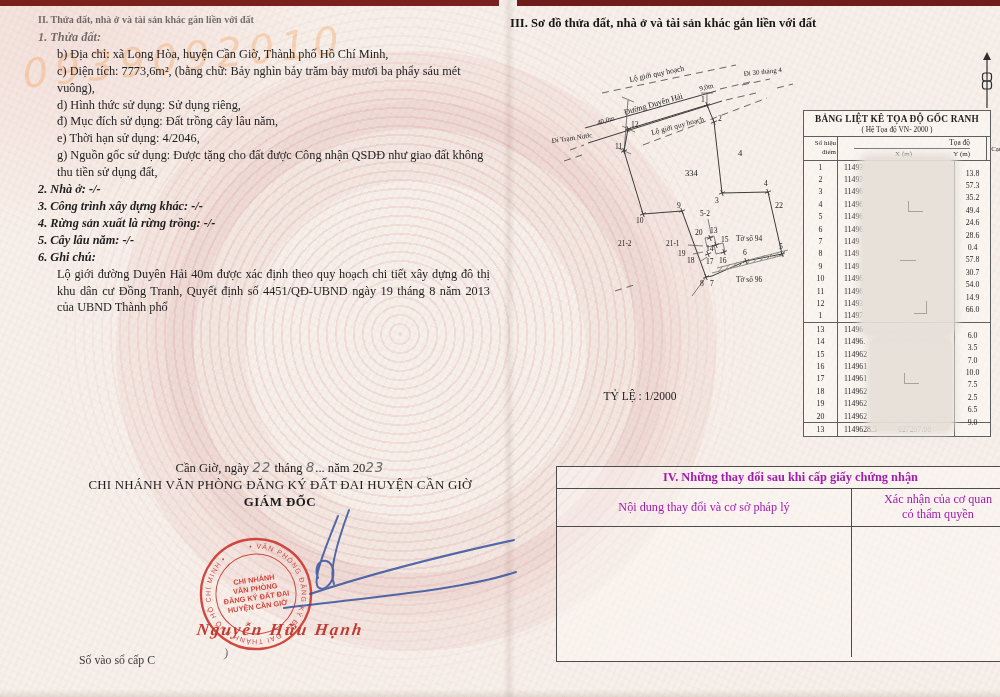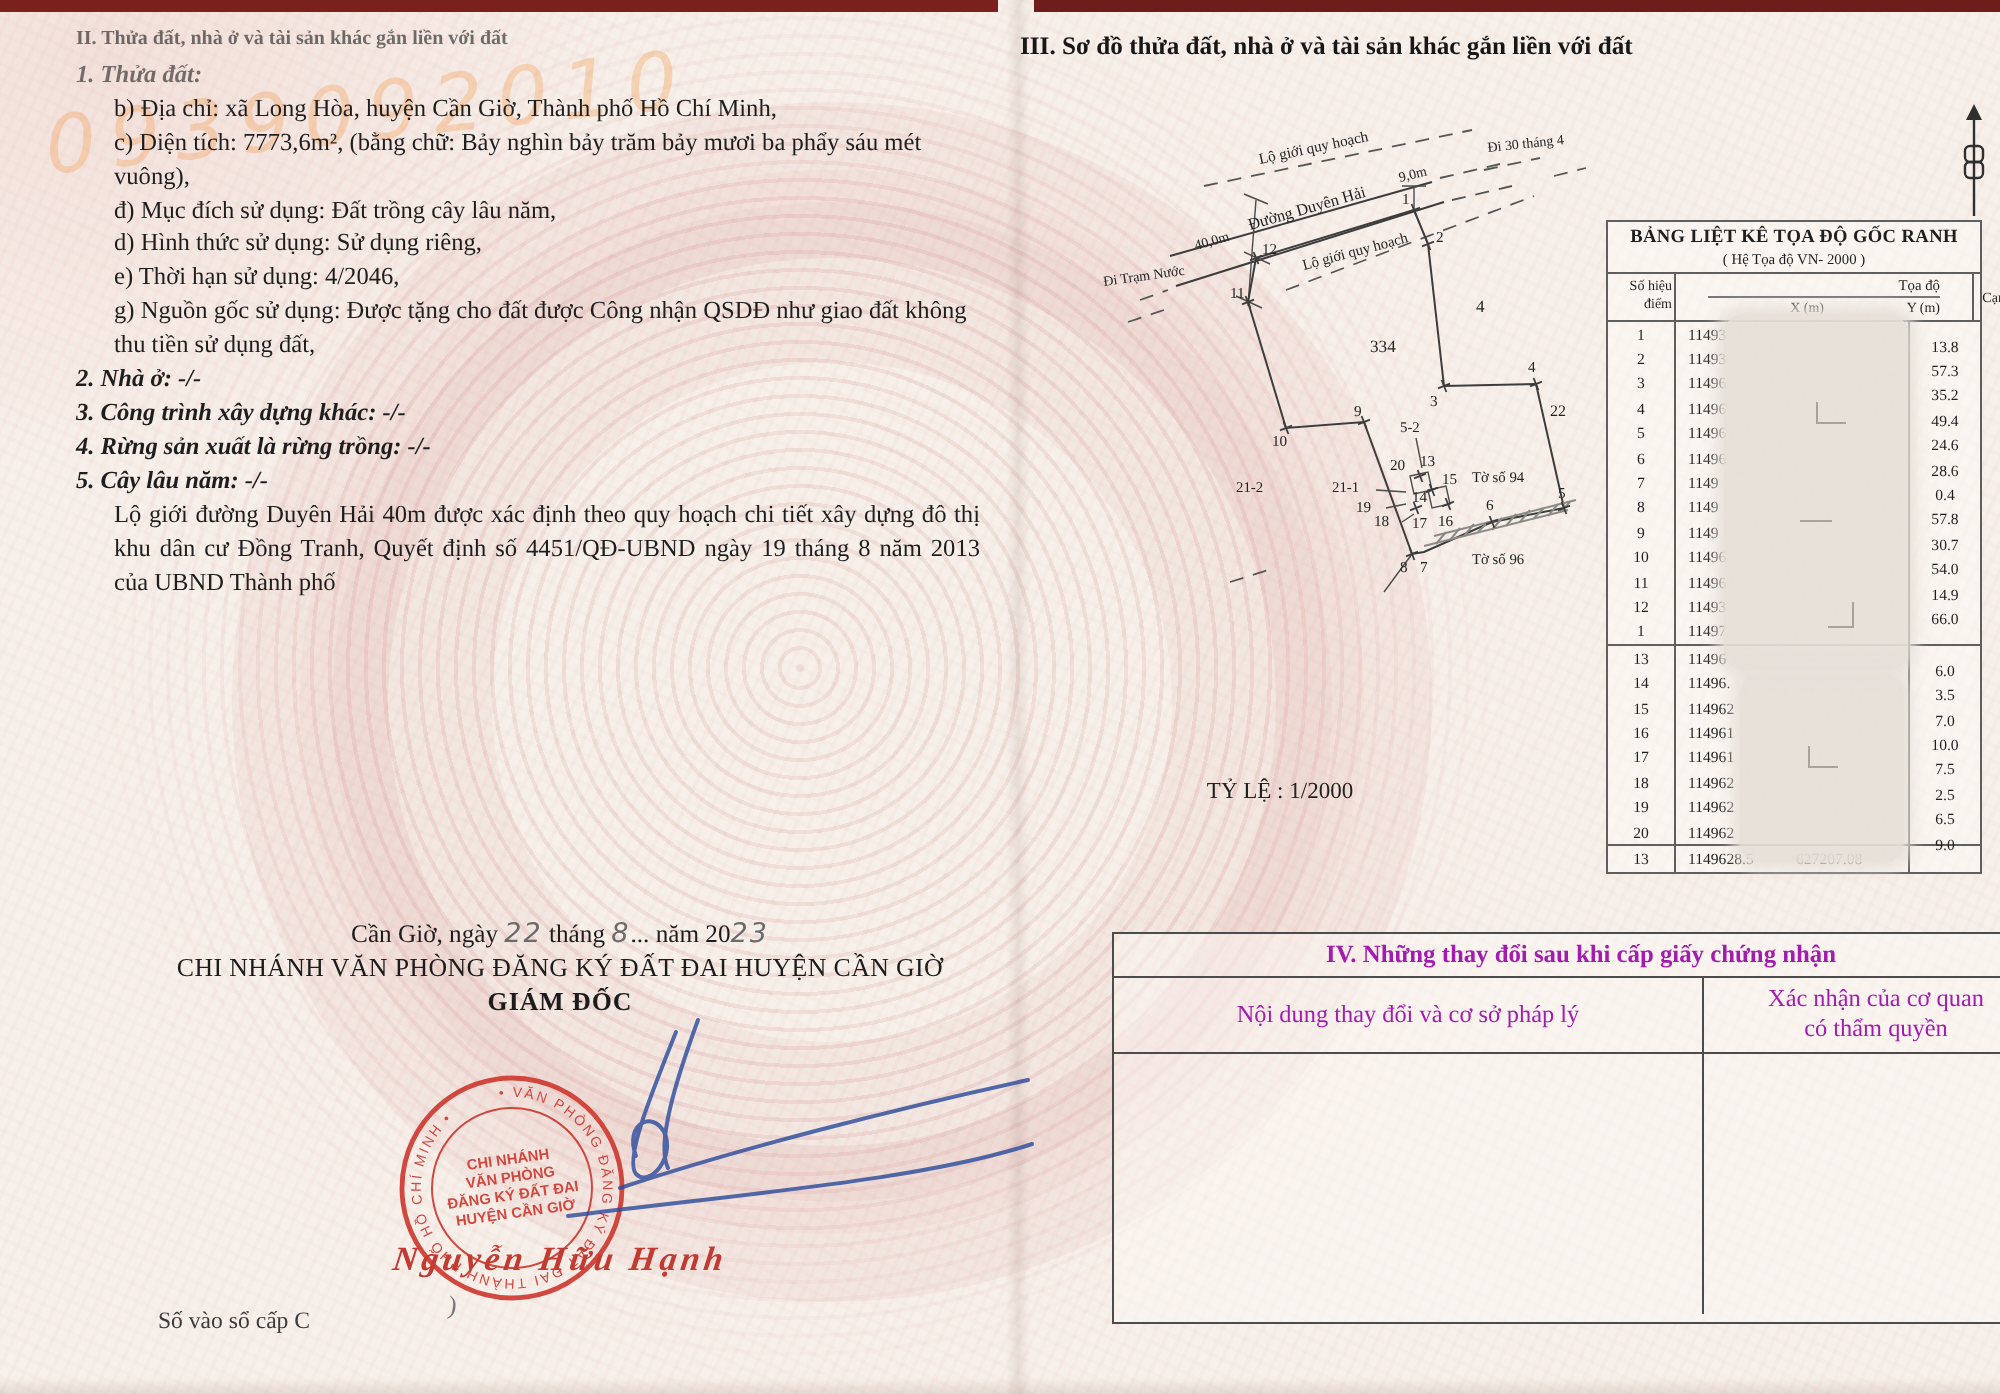--- a/index.html
+++ b/index.html
@@ -109,32 +109,33 @@
   <div class="wm">0939092010</div>
 
   <div class="ltext">
     <div class="sec-title">II. Thửa đất, nhà ở và tài sản khác gắn liền với đất</div>
     <div class="bi faded">1. Thửa đất:</div>
     <div class="items">
       <div>
 
       <div>b) Địa chỉ: xã Long Hòa, huyện Cần Giờ, Thành phố Hồ Chí Minh,</div>
           <div>c) Diện tích: 7773,6m², (bằng chữ: Bảy nghìn bảy trăm bảy mươi ba phẩy sáu mét vuông),</div>
+          <div>d) Hình thức sử dụng: Sử dụng riêng,</div>
           <div>đ) Mục đích sử dụng: Đất trồng cây lâu năm,</div>
-          <div>d) Hình thức sử dụng: Sử dụng riêng,</div>
           <div>e) Thời hạn sử dụng: 4/2046,</div>
           <div>g) Nguồn gốc sử dụng: Được tặng cho đất được Công nhận QSDĐ như giao đất không thu tiền sử dụng đất,</div>
         </div>
     </div>
     <div>
 
     <div class="bi">2. Nhà ở: -/-</div>
         <div class="bi">3. Công trình xây dựng khác: -/-</div>
         <div class="bi">4. Rừng sản xuất là rừng trồng: -/-</div>
         <div class="bi">5. Cây lâu năm: -/-</div>
+        <div class="bi">6. Ghi chú:</div>
       </div>
     <div class="note">Lộ giới đường Duyên Hải 40m được xác định theo quy hoạch chi tiết xây dựng đô thị khu dân cư Đồng Tranh, Quyết định số 4451/QĐ-UBND ngày 19 tháng 8 năm 2013 của UBND Thành phố</div>
   </div>
 
   <div class="sig">
     <div class="dateline">
       <span>Cần Giờ, ngày </span><span class="hw">22</span><span> tháng </span><span class="hw">8</span><span>... năm 20</span><span class="hw">23</span>
     </div>
     <div class="office">CHI NHÁNH VĂN PHÒNG ĐĂNG KÝ ĐẤT ĐAI HUYỆN CẦN GIỜ</div>
     <div class="role">GIÁM ĐỐC</div>

